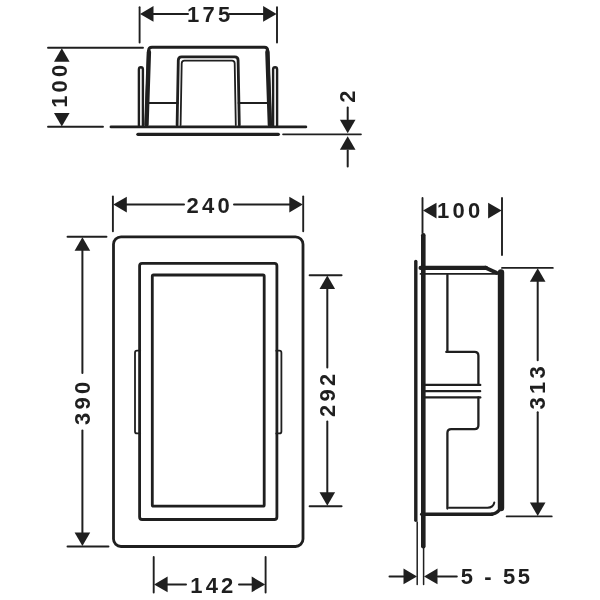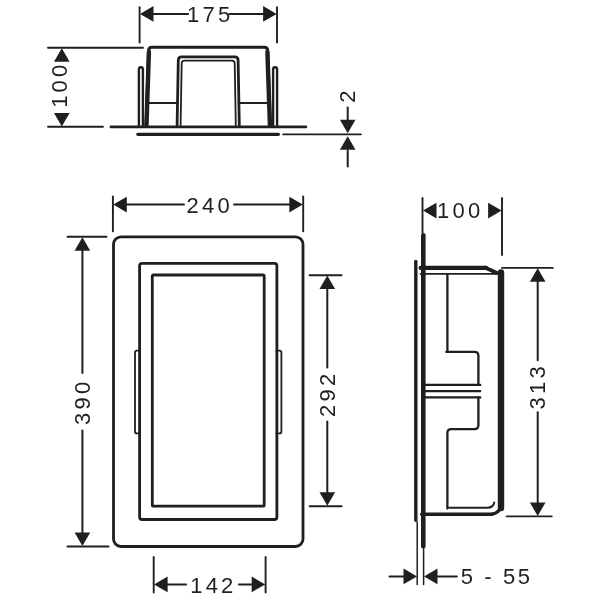--- a/index.html
+++ b/index.html
@@ -1,16 +1,16 @@
 <!DOCTYPE html>
 <html><head>
 <meta charset="utf-8">
 <style>
   html,body{margin:0;padding:0;background:#ffffff;}
-  .wrap{width:600px;height:600px;position:relative;background:#fff;overflow:hidden;}
+  .wrap{width:600px;height:600px;position:relative;background:#fff;overflow:hidden;font-weight:bold;}
   svg{position:absolute;left:0;top:0;}
   text{font-family:"Liberation Sans",sans-serif;font-size:22px;fill:#1f1f1f;letter-spacing:3.2px;}
 </style>
 </head>
 <body>
 <div class="wrap">
 <svg width="600" height="600" viewBox="0 0 600 600" fill="none" stroke="#1f1f1f" stroke-width="2">
 <g stroke-linecap="round">
 
 <g>

